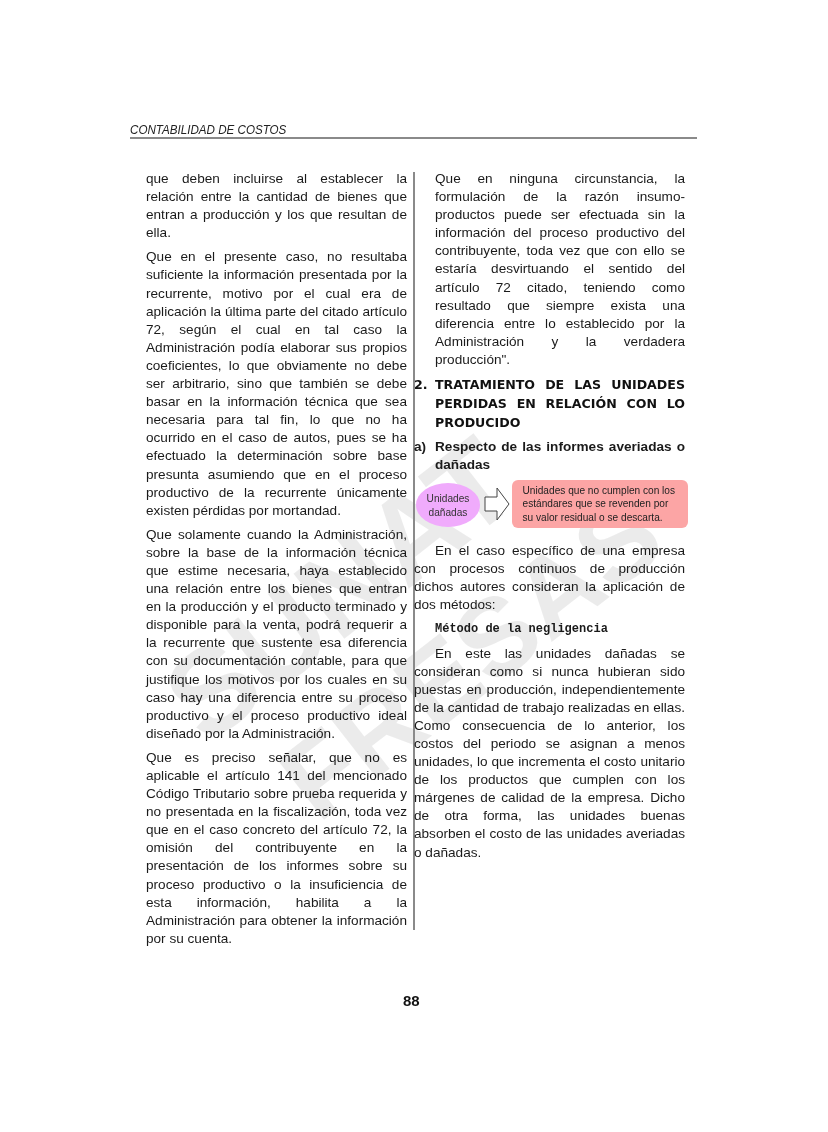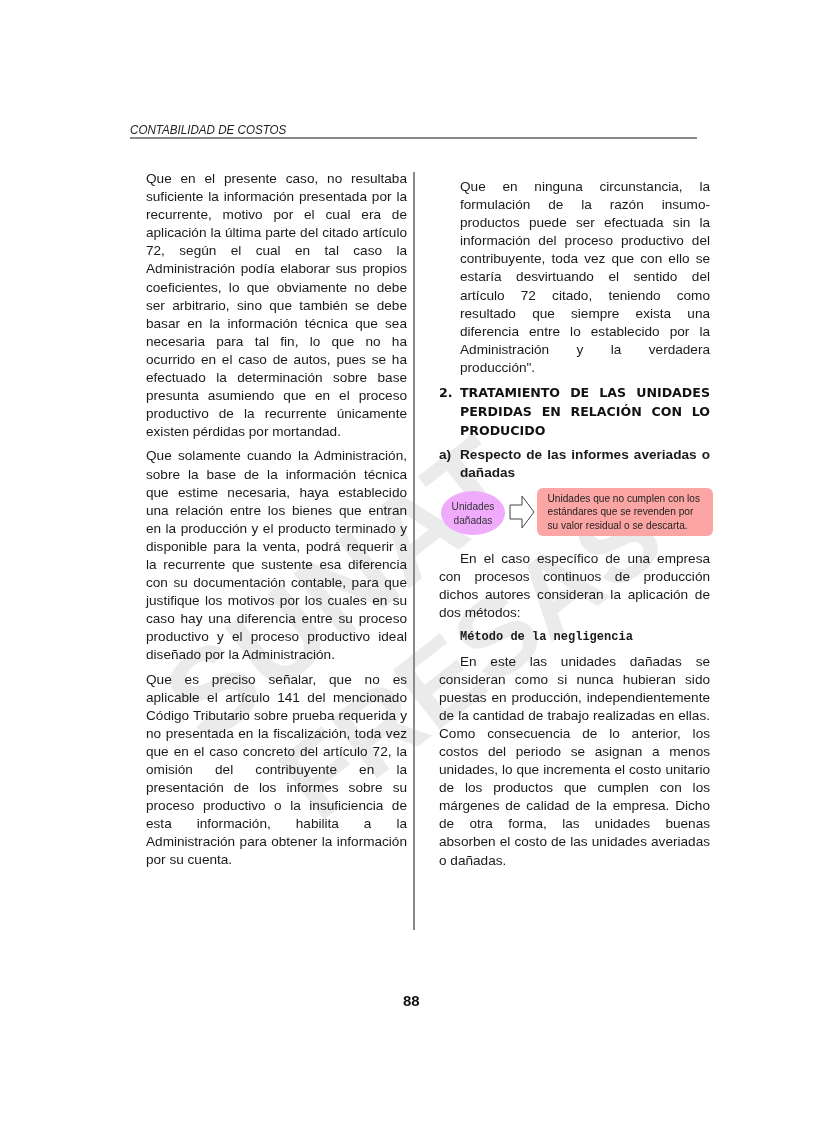--- a/index.html
+++ b/index.html
@@ -7,21 +7,21 @@
          font-family: "Liberation Sans", sans-serif; color: #1a1a1a; }
 
   .running-header { position: absolute; left: 130px; top: 120px; width: 567px; font-style: italic; }
   .running-header .title { font-family: "Liberation Sans", sans-serif; font-size: 13.5px;
          letter-spacing: 0; color: #222; transform: scaleX(0.86); transform-origin: left;
          white-space: nowrap; display: inline-block; }
   .running-header .rule { position: absolute; left: 0; top: 17px; width: 567px; height: 2px; background: #8a8a8a; }
 
   .col { position: absolute; top: 170px; font-size: 13.6px; line-height: 18.1px; text-align: justify; }
   .col-left { left: 146px; width: 261px; }
-  .col-right { left: 439px; width: 271px; margin-top: 8px; }
+  .col-right { left: 414px; width: 271px; }
   .col p { margin: 0 0 6px 0; }
   .indent { text-indent: 21px; }
 
   .divider { position: absolute; left: 413px; top: 172px; width: 2px; height: 758px; background: #8a8a8a; }
 
   .section-heading { display: flex; margin: 6px 0 4px 0; font-family: "DejaVu Sans", sans-serif;
          font-weight: bold; font-size: 12.6px; line-height: 19px; letter-spacing: 0; color: #111; }
   .section-heading .num { width: 21px; flex: none; }
   .section-heading .txt { flex: 1; text-align: justify; }
 
@@ -59,20 +59,21 @@
 <svg class="watermark" viewBox="0 0 560 560">
   <g transform="rotate(-38 280 280)" fill="#555" font-family="Liberation Sans, sans-serif" font-weight="bold">
     <text x="20" y="250" font-size="120">SUNAT</text>
     <text x="60" y="380" font-size="110">FRESAS</text>
   </g>
 </svg>
 
 <div class="divider"></div>
 
 <div class="col col-left">
+  <p>que deben incluirse al establecer la relación entre la cantidad de bienes que entran a producción y los que resultan de ella.</p>
   <p>Que en el presente caso, no resultaba suficiente la información presentada por la recurrente, motivo por el cual era de aplicación la última parte del citado artículo 72, según el cual en tal caso la Administración podía elaborar sus propios coeficientes, lo que obviamente no debe ser arbitrario, sino que también se debe basar en la información técnica que sea necesaria para tal fin, lo que no ha ocurrido en el caso de autos, pues se ha efectuado la determinación sobre base presunta asumiendo que en el proceso productivo de la recurrente únicamente existen pérdidas por mortandad.</p>
   <p>Que solamente cuando la Administración, sobre la base de la información técnica que estime necesaria, haya establecido una relación entre los bienes que entran en la producción y el producto terminado y disponible para la venta, podrá requerir a la recurrente que sustente esa diferencia con su documentación contable, para que justifique los motivos por los cuales en su caso hay una diferencia entre su proceso productivo y el proceso productivo ideal diseñado por la Administración.</p>
   <p>Que es preciso señalar, que no es aplicable el artículo 141 del mencionado Código Tributario sobre prueba requerida y no presentada en la fiscalización, toda vez que en el caso concreto del artículo 72, la omisión del contribuyente en la presentación de los informes sobre su proceso productivo o la insuficiencia de esta información, habilita a la Administración para obtener la información por su cuenta.</p>
 </div>
 
 <div class="col col-right">
   <p style="margin-left:21px;">Que en ninguna circunstancia, la formulación de la razón insumo-productos puede ser efectuada sin la información del proceso productivo del contribuyente, toda vez que con ello se estaría desvirtuando el sentido del artículo 72 citado, teniendo como resultado que siempre exista una diferencia entre lo establecido por la Administración y la verdadera producción".</p>
 
   <div class="section-heading">
     <span class="num">2.</span>

